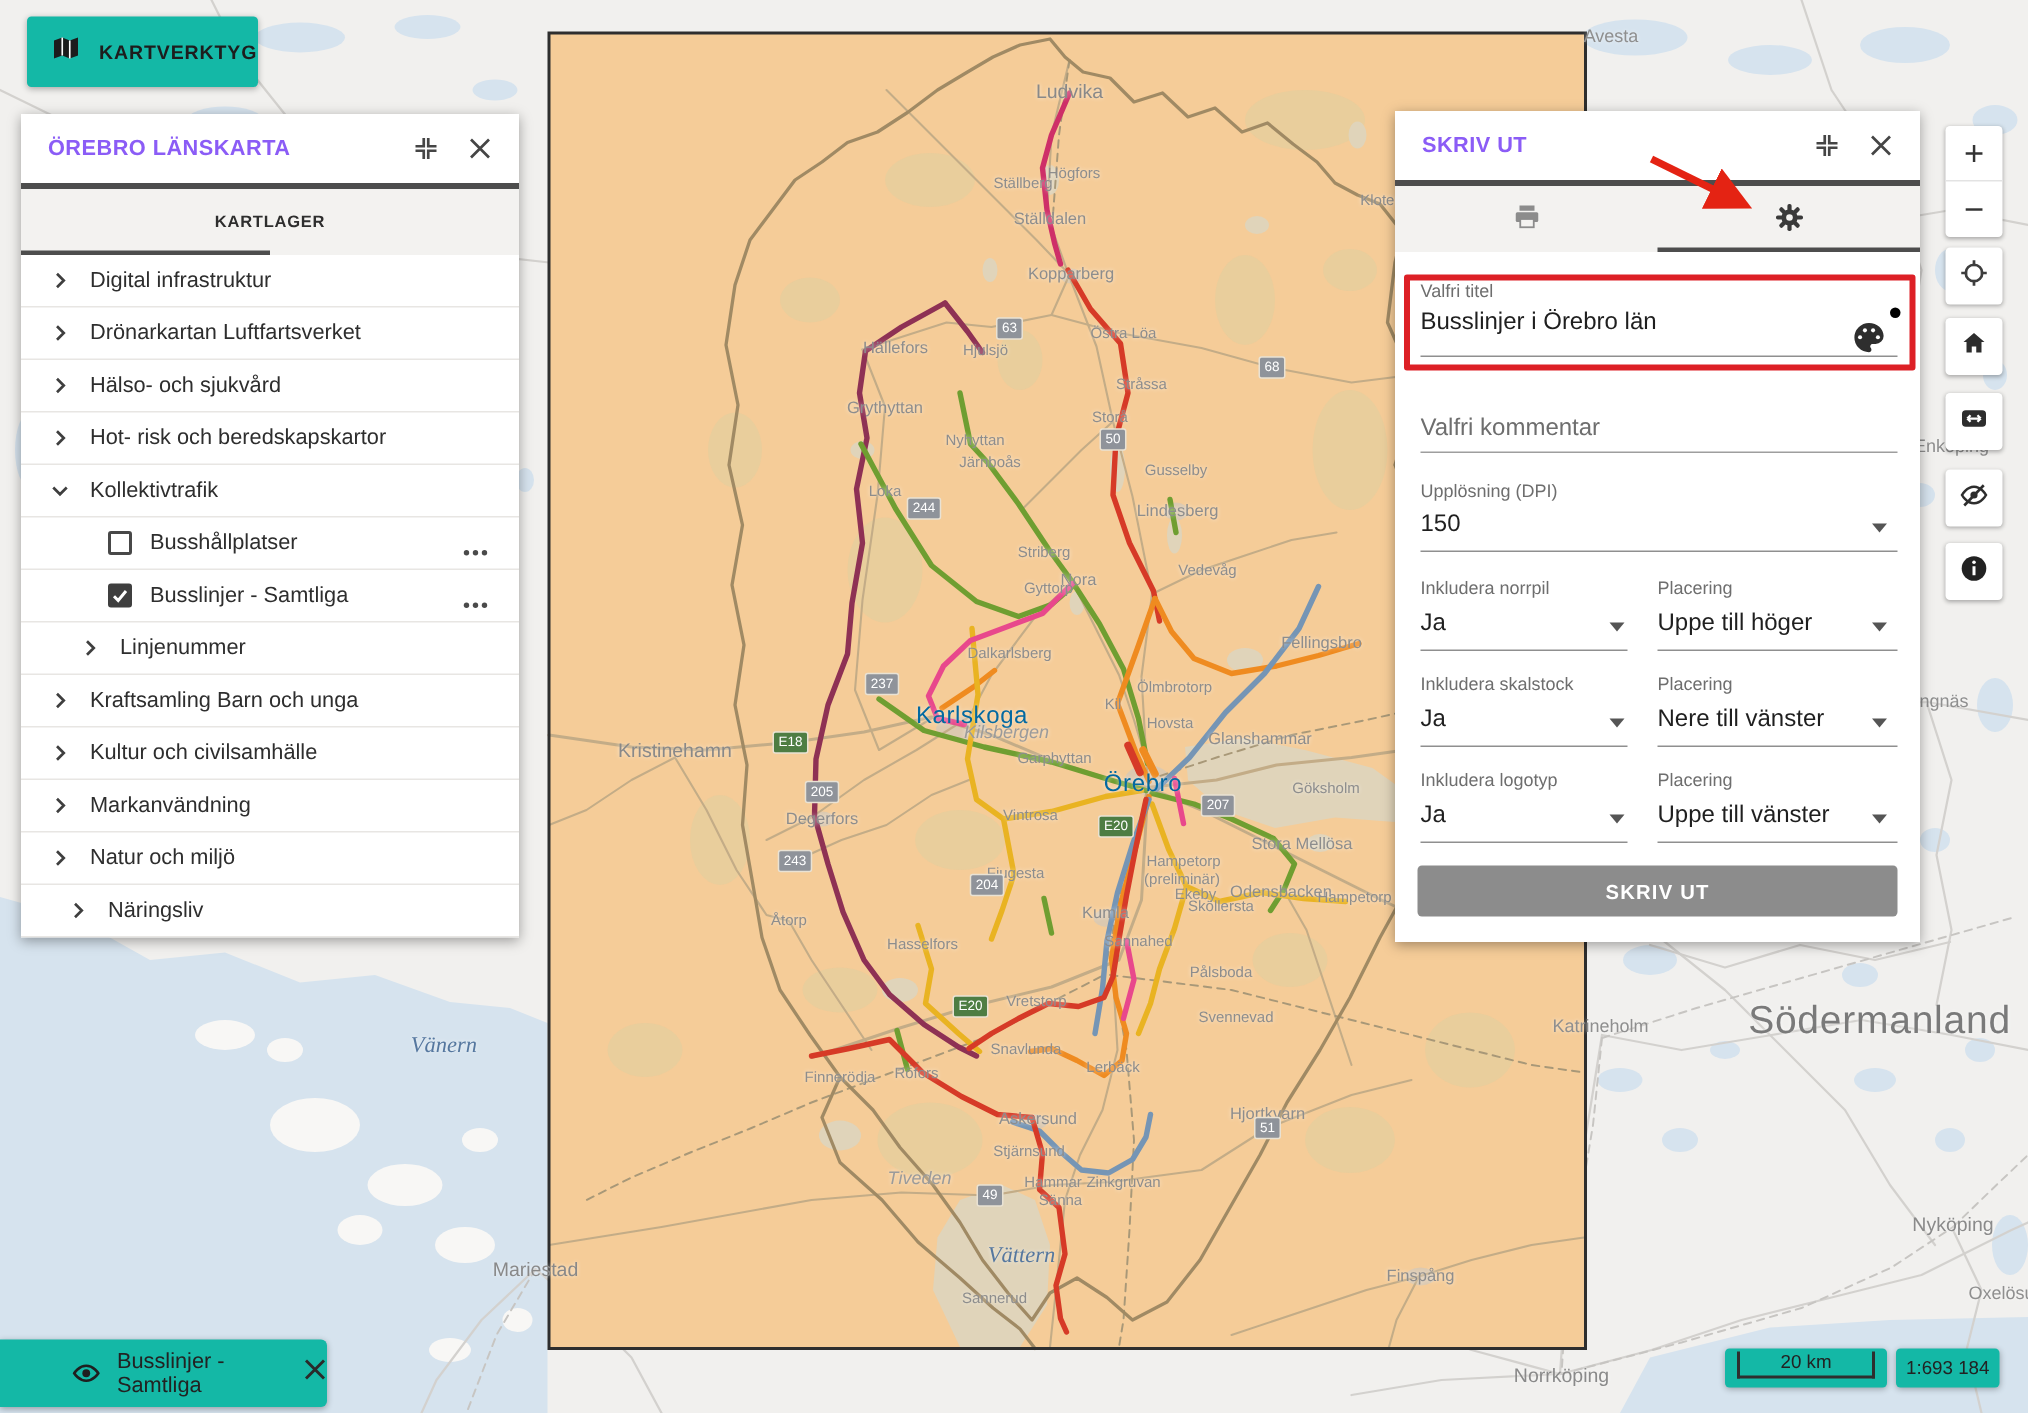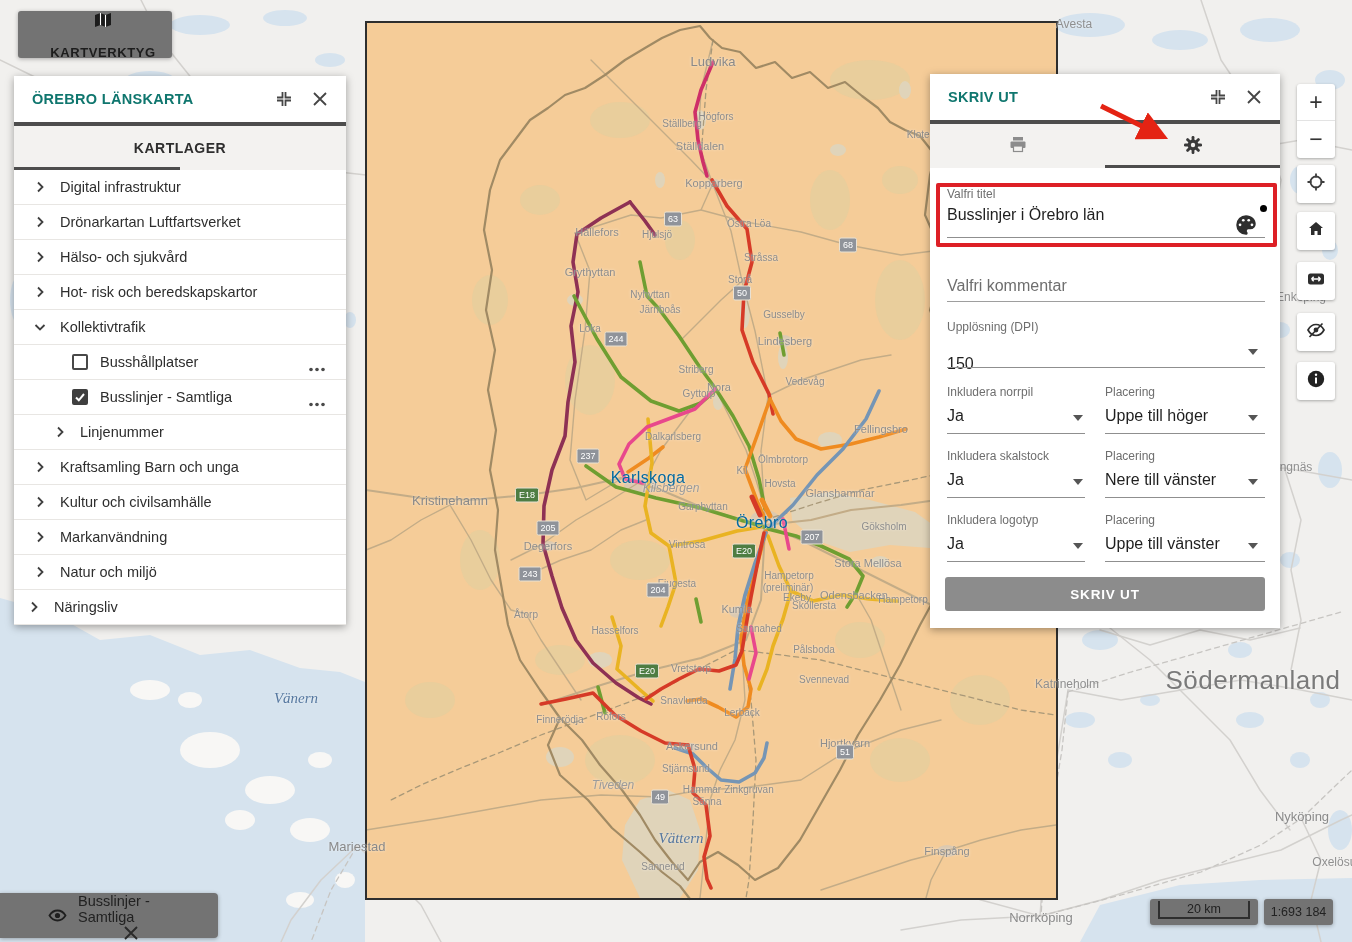--- a/index.html
+++ b/index.html
@@ -13,33 +13,33 @@
   .ml.m{font-size:13px;color:#898989;}
   .ml.c{font-size:16px;color:#0369a1;letter-spacing:.4px;}
   .ml.r{font-style:italic;color:#9b9b9b;font-size:12px;}
   .ml.w{font-style:italic;color:#55779f;font-family:"Liberation Serif",serif;font-size:15px;}
   .ml.o{color:#8f8f8f;font-size:12px;}
   .ml.O{color:#8a8a8a;font-size:13px;}
   .ml.B{color:#7a7a7a;font-size:26px;letter-spacing:.5px;}
   .shield{position:absolute;transform:translate(-50%,-50%);background:#8f939a;color:#fff;
           font-size:9px;line-height:1;padding:2px 3px;border-radius:2px;border:1px solid #e9e2d4;}
   .shield.green{background:#4e7d43;}
-  .card{position:absolute;background:#737373;border-radius:3px;box-shadow:0 1px 4px rgba(0,0,0,.3);flex-direction:column;}
+  .card{position:absolute;background:#14b8a6;border-radius:3px;box-shadow:0 1px 4px rgba(0,0,0,.3);}
   
   #tools-btn{left:18px;top:11px;width:154px;height:47px;display:flex;align-items:center;
              gap:12px;padding-left:16px;box-sizing:border-box;cursor:pointer;z-index:10;}
   #tools-btn span.lbl{font-size:13px;font-weight:bold;letter-spacing:.6px;color:#1d1d1d;}
   
   .panel{position:absolute;background:#fff;box-shadow:0 2px 8px rgba(0,0,0,.35);z-index:10;}
   .panel-header{height:46px;display:flex;align-items:center;padding:0 14px 0 18px;box-sizing:border-box;}
-  .panel-title{font-size:14.5px;font-weight:bold;letter-spacing:.3px;color:#0f766e;flex:1;}
+  .panel-title{font-size:14.5px;font-weight:bold;letter-spacing:.3px;color:#8b5cf6;flex:1;}
   .hicon{width:24px;height:24px;display:flex;align-items:center;justify-content:center;cursor:pointer;margin-left:12px;}
   .panel-divider{height:4px;background:#4d4d4d;}
   .tabs{height:44px;background:#f3f2f0;display:flex;position:relative;}
-  .tab{flex:1;display:flex;align-items:center;justify-content:center;font-size:14px;font-weight:bold;
+  .tab{flex:1;display:flex;align-items:center;justify-content:center;font-size:11px;font-weight:bold;
        letter-spacing:.5px;color:#9a9a9a;cursor:pointer;}
   .tab.active{color:#2e2e2e;}
   .tab-underline{position:absolute;bottom:0;height:3px;background:#4d4d4d;}
   #layers-panel{left:14px;top:76px;width:332px;height:549px;}
   #layers-panel .tab-underline{left:0;width:166px;}
   #layer-list{position:absolute;top:94px;left:0;right:0;bottom:0;overflow:hidden;}
   .lrow{height:35px;display:flex;align-items:center;border-bottom:1px solid #e8e6e3;
         box-sizing:border-box;cursor:pointer;position:relative;}
   .lrow .lab{font-size:14.5px;color:#2e2e2e;}
   .lrow .chev{width:26px;display:flex;justify-content:flex-start;padding-left:0;}
@@ -477,21 +477,21 @@
         <span class="lab">Markanvändning</span>
       </div>
       <div class="lrow" style="padding-left: 20px;">
         <span class="chev">
           <svg width="12" height="12" viewBox="0 0 12 12">
             <path d="M4 1.5L8.5 6L4 10.5" stroke="#3f3f3f" stroke-width="1.8" fill="none"></path>
           </svg>
         </span>
         <span class="lab">Natur och miljö</span>
       </div>
-      <div class="lrow" style="padding-left: 14px;">
+      <div class="lrow" style="padding-left: 32px;">
         <span class="chev">
           <svg width="12" height="12" viewBox="0 0 12 12">
             <path d="M4 1.5L8.5 6L4 10.5" stroke="#3f3f3f" stroke-width="1.8" fill="none"></path>
           </svg>
         </span>
         <span class="lab">Näringsliv</span>
       </div>
     </div>
 </div>
 
@@ -550,21 +550,21 @@
         <circle cx="14.5" cy="7.6" r="1.25" fill="#fff"></circle>
         <circle cx="17.5" cy="11.8" r="1.25" fill="#fff"></circle>
       </svg>
   </span>
   <span id="palette-dot"></span>
 
   <input class="fld-input" style="left: 17px; top: 203px; width: 300px;" placeholder="Valfri kommentar">
   <div class="fld-line" style="left:17px;top:227px;width:318px;background:#9e9e9e;"></div>
 
   <div class="fld-label" style="left:17px;top:246px;">Upplösning (DPI)</div>
-  <div class="fld-value" style="left:17px;top:267px;margin-top:14px;">150</div>
+  <div class="fld-value" style="left:17px;top:267px;">150</div>
   <span class="caret" style="left:318px;top:275px;"></span>
   <div class="fld-line" style="left:17px;top:293px;width:318px;"></div>
 
   <div class="fld-label" style="left:17px;top:311px;">Inkludera norrpil</div>
   <div class="fld-value" style="left:17px;top:333px;">Ja</div>
   <span class="caret" style="left:143px;top:341px;"></span>
   <div class="fld-line" style="left:17px;top:359px;width:138px;"></div>
   <div class="fld-label" style="left:175px;top:311px;">Placering</div>
   <div class="fld-value" style="left:175px;top:333px;">Uppe till höger</div>
   <span class="caret" style="left:318px;top:341px;"></span>

